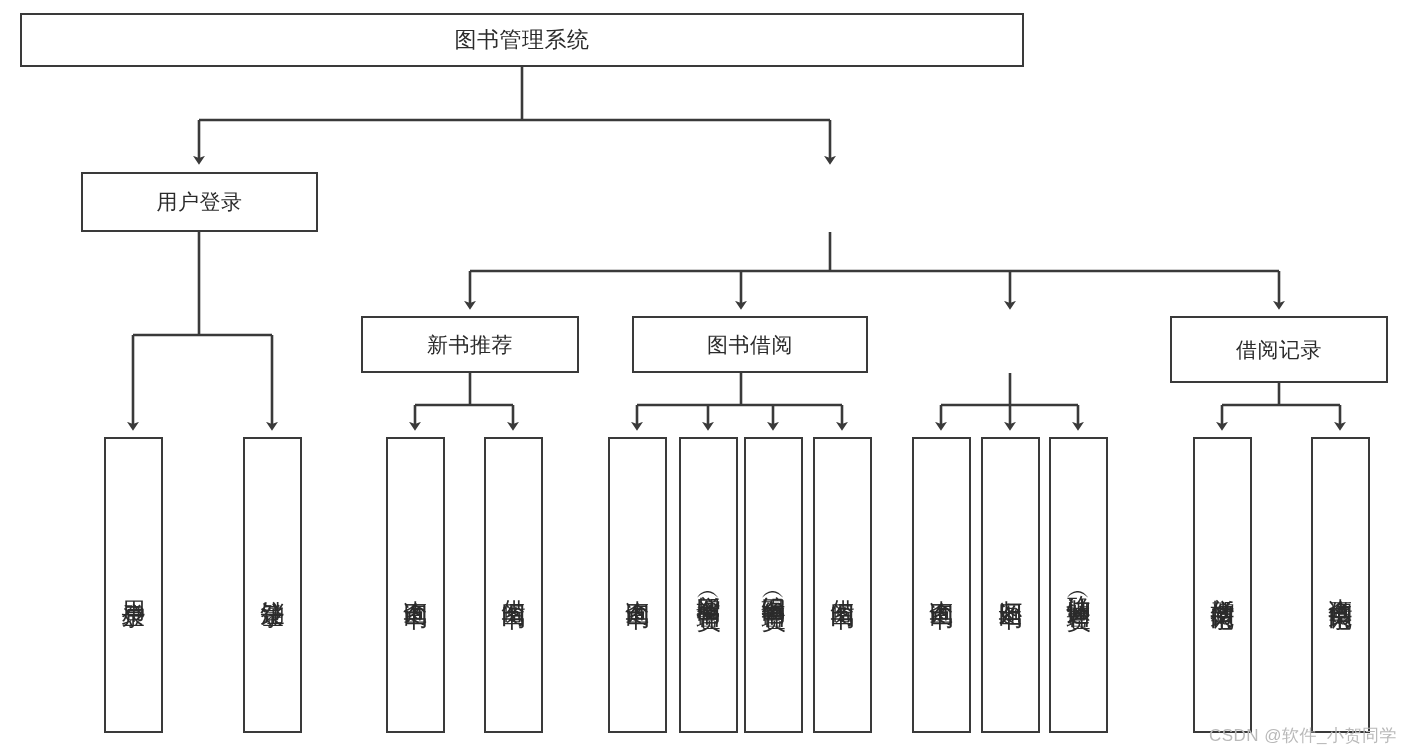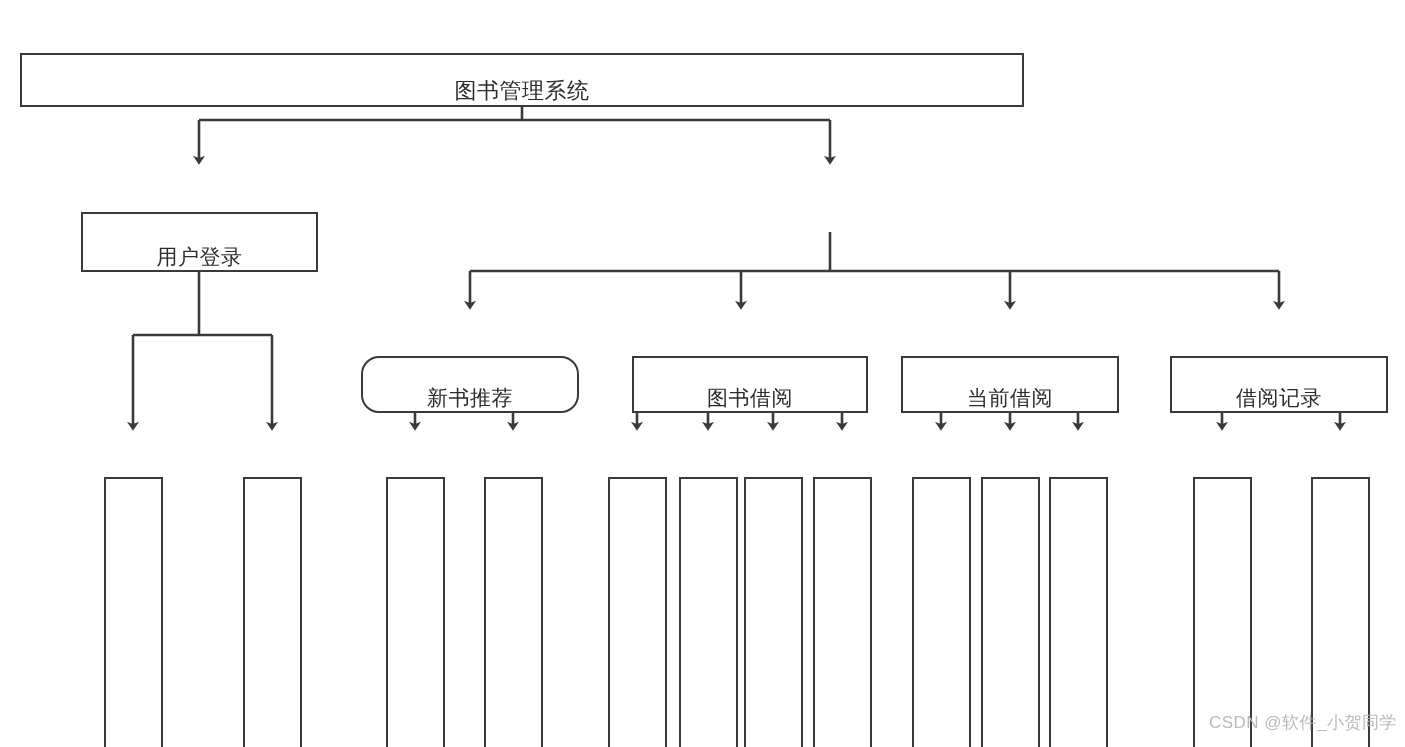--- a/index.html
+++ b/index.html
@@ -10,24 +10,23 @@
     font-family:"Liberation Sans","DejaVu Sans",sans-serif;
     overflow:hidden;
   }
   svg#wires{position:absolute;left:0;top:0;width:1405px;height:747px;}
   .node{
     position:absolute;
     box-sizing:border-box;
     background:#ffffff;
     border:2px solid #3a3a3a;
     display:flex;
-    align-items:flex-end;
+    align-items:center;
     justify-content:center;
     color:#2b2b2b;
-    margin-top:40px;
   }
   .node .lbl{
     display:block;
     text-align:center;
     line-height:1.22;
     letter-spacing:0.5px;
   }
   
   .h .lbl{font-size:21px;}
   .root .lbl{font-size:22px;}
@@ -35,21 +34,21 @@
   .v .lbl{
     writing-mode:vertical-rl;
     text-orientation:upright;
     font-size:24px;
     line-height:1.16;
     letter-spacing:2px;
     max-height:284px;
   }
   .watermark{
     position:absolute;
-    right:8px;bottom:13px;
+    right:8px;bottom:0;
     font-size:17px;
     color:#b9b9b9;
     letter-spacing:0.5px;
     white-space:nowrap;
     pointer-events:none;
   }
 </style>
 </head>
 <body>
 
@@ -106,30 +105,27 @@
   </svg>
 
   <div class="node h root" style="left:20px;top:13px;width:1004px;height:54px;">
     <span class="lbl">图书管理系统</span>
   </div>
 
   <div class="node h" style="left:81px;top:172px;width:237px;height:60px;">
     <span class="lbl">用户登录</span>
   </div>
 
-  <div class="node h" style="left:361px;top:316px;width:218px;height:57px;border-radius:18px;">
+  <div class="node h" style="left:361px;top:316px;width:218px;height:57px;">
     <span class="lbl">新书推荐</span>
   </div>
   <div class="node h" style="left:632px;top:316px;width:236px;height:57px;">
     <span class="lbl">图书借阅</span>
   </div>
-  <div class="node h" style="left:901px;top:316px;width:218px;height:57px;">
-    <span class="lbl">当前借阅</span>
-  </div>
-  <div class="node h" style="left:1170px;top:316px;width:218px;height:57px;">
+  <div class="node h" style="left:1170px;top:316px;width:218px;height:67px;">
     <span class="lbl">借阅记录</span>
   </div>
 
   <div class="node v" style="left:104px;top:437px;width:59px;height:296px;">
     <span class="lbl">用户登录</span>
   </div>
   <div class="node v" style="left:243px;top:437px;width:59px;height:296px;">
     <span class="lbl">注销登录</span>
   </div>
 

